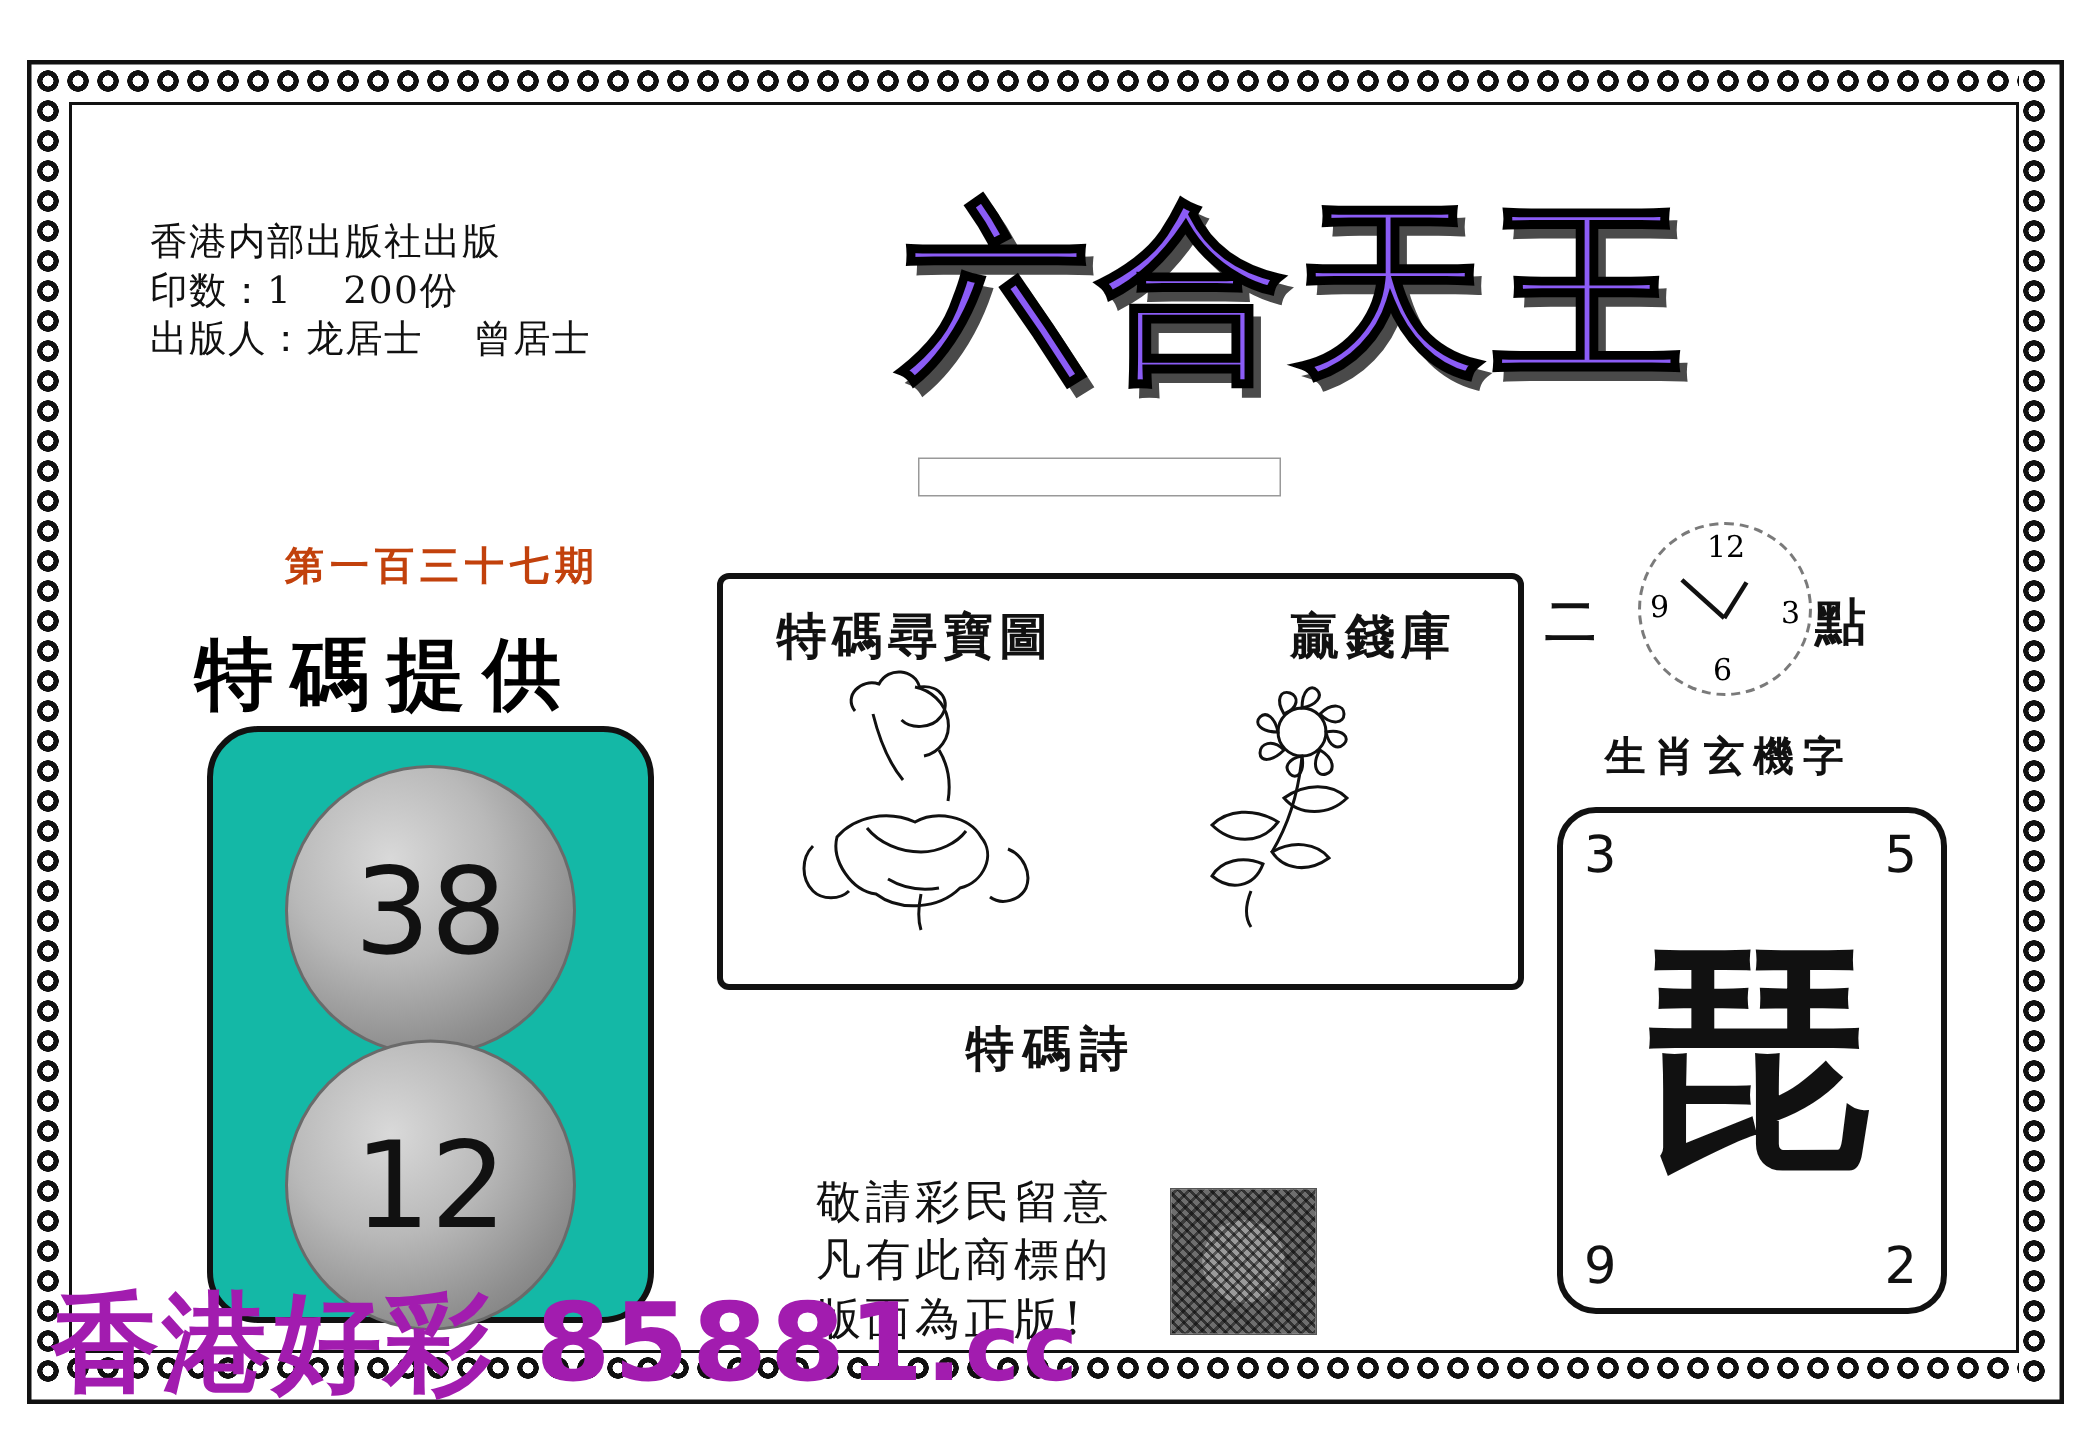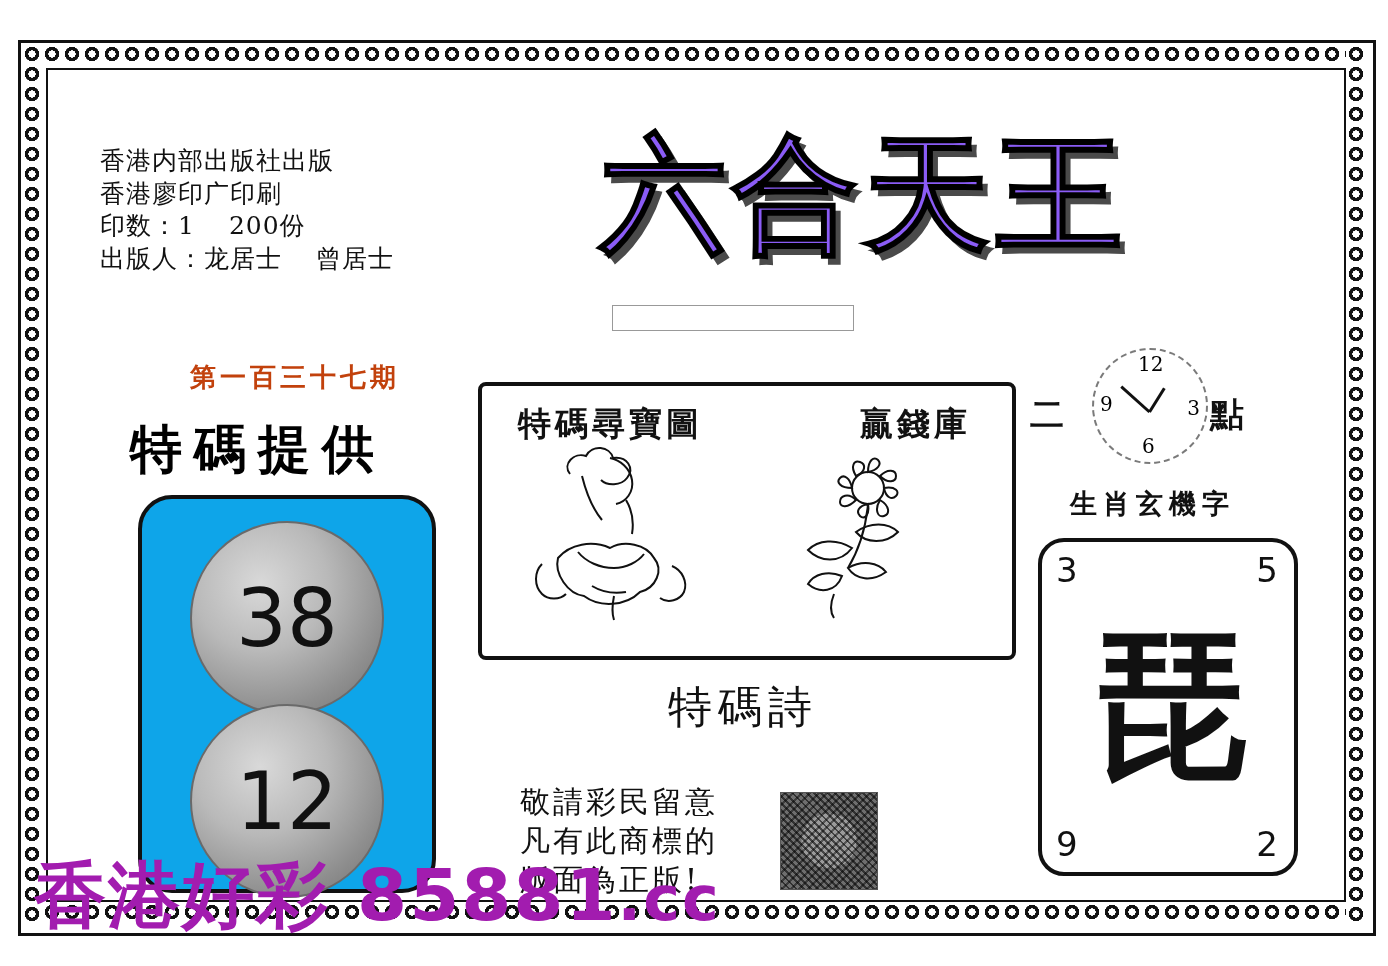--- a/index.html
+++ b/index.html
@@ -38,42 +38,42 @@
       white-space:nowrap;
   }
 
   
   .issue{position:absolute;left:190px;top:360px;font-size:26px;letter-spacing:4px;color:#c2410c;font-weight:bold;}
 
   .left-heading{position:absolute;left:130px;top:415px;font-size:52px;font-weight:bold;letter-spacing:12px;color:#000;
       font-family:"DejaVu Serif",serif;}
 
   
-  .ball-card{position:absolute;left:138px;top:495px;width:290px;height:390px;border:4px solid #111;border-radius:34px;background:#0ea5e9;}
+  .ball-card{position:absolute;left:138px;top:484px;width:290px;height:390px;border:4px solid #111;border-radius:34px;background:#14b8a6;}
   .ball{position:absolute;left:50%;transform:translateX(-50%);width:190px;height:190px;border-radius:50%;
       background:radial-gradient(circle at 36% 32%, #d9d9d9 0%, #b9b9b9 38%, #8e8e8e 72%, #6f6f6f 100%);
       border:2px solid #6a6a6a;
       display:flex;align-items:center;justify-content:center;}
   .ball span{font-size:80px;color:#111;font-family:"DejaVu Sans",sans-serif;}
   .ball-1{top:22px;}
   .ball-2{top:205px;}
 
   
   .pic-card{position:absolute;left:478px;top:382px;width:530px;height:270px;border:4px solid #111;border-radius:8px;background:#fff;}
   .pic-label-a{position:absolute;left:36px;top:16px;font-size:33px;font-weight:bold;letter-spacing:4px;color:#111;}
   .pic-label-b{position:absolute;left:378px;top:16px;font-size:33px;font-weight:bold;letter-spacing:4px;color:#111;}
 
   .flower-a{position:absolute;left:40px;top:60px;}
   .flower-b{position:absolute;left:290px;top:70px;}
 
   
-  .poem-title{position:absolute;left:668px;top:678px;font-size:44px;font-weight:normal;letter-spacing:6px;color:#111;}
+  .poem-title{position:absolute;left:644px;top:678px;font-size:32px;font-weight:bold;letter-spacing:6px;color:#111;}
   .poem-line{position:absolute;left:520px;top:728px;font-size:44px;letter-spacing:16px;color:#111;font-weight:bold;}
   .notice{position:absolute;left:520px;top:782px;font-size:30px;line-height:1.30;color:#111;letter-spacing:3px;}
-  .notice div{white-space:nowrap;}
+  .notice div{white-space:nowrap;margin-left:24px;}
 
   .stamp{position:absolute;left:780px;top:792px;width:96px;height:96px;
       background:
         repeating-linear-gradient(45deg,rgba(0,0,0,.55) 0 2px,rgba(255,255,255,0) 2px 5px),
         repeating-linear-gradient(-45deg,rgba(0,0,0,.45) 0 2px,rgba(255,255,255,0) 2px 6px),
         radial-gradient(circle at 50% 50%, #9a9a9a 0 40%, #6e6e6e 41% 100%);
       border:1px solid #555;}
 
   
   .clock{position:absolute;left:1092px;top:348px;width:112px;height:112px;border-radius:50%;
@@ -114,21 +114,20 @@
 
   <div class="frame-outer"></div>
   <div class="bead bead-top"></div>
   <div class="bead bead-bottom"></div>
   <div class="bead bead-left"></div>
   <div class="bead bead-right"></div>
   <div class="frame-inner"></div>
 
   <div class="pub-info">
     <div>香港内部出版社出版</div>
-    <div>香港廖印广印刷</div>
     <div class="pub-row">
       <span>印数：</span>
       <span>1</span>
       <span class="c2">200份</span>
     </div>
     <div class="pub-row">
       <span>出版人：</span>
       <span>龙居士</span>
       <span class="c2">曾居士</span>
     </div>

